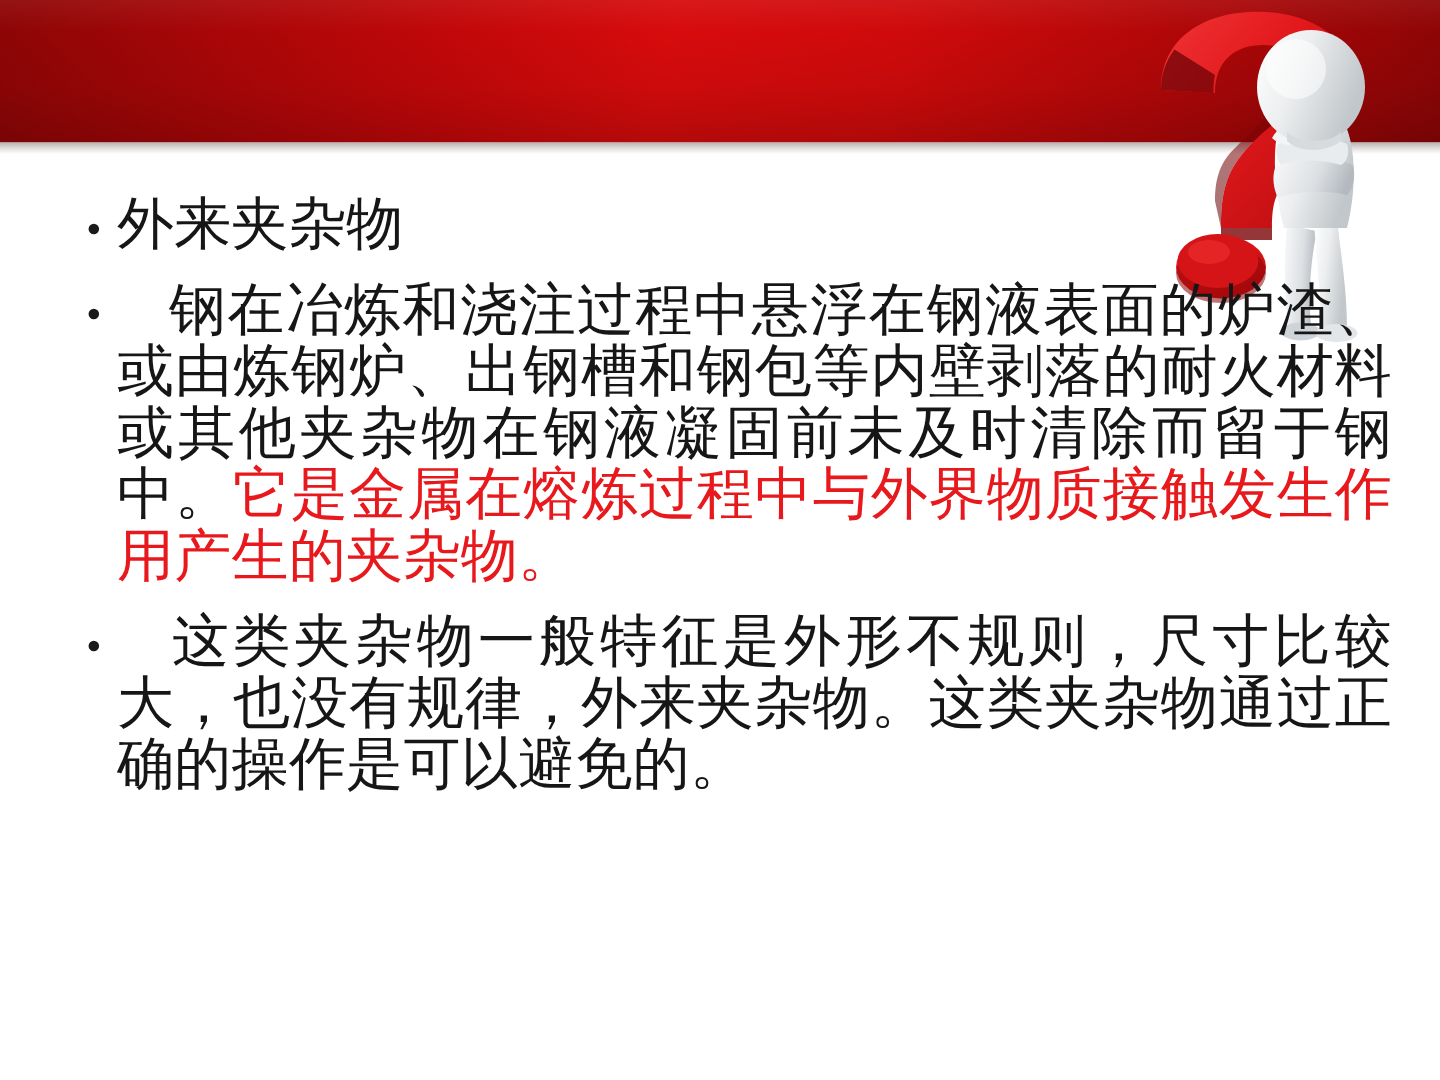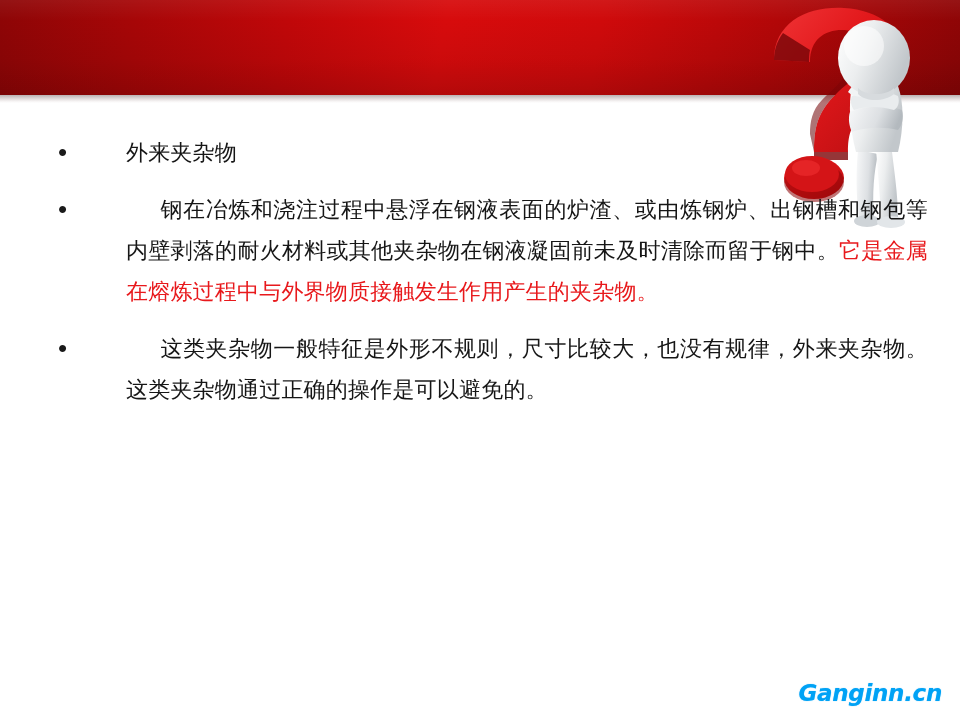--- a/index.html
+++ b/index.html
@@ -86,29 +86,28 @@
     width: 30px;
     color: #1a1a1a;
     font-size: 26px;
     line-height: 41px;
     text-align: left;
     padding-left: 10px;
     box-sizing: border-box;
   }
   .bullet-text {
     flex: 1 1 auto;
-    font-family: Liberation Serif, serif;
-    font-size: 22px;
+    font-family: Liberation Mono, monospace;
+    font-size: 38px;
     line-height: 41px;
     color: #161616;
     letter-spacing: 0.2px;
     text-align: justify;
     text-justify: inter-character;
     word-break: break-all;
-    margin-left: 48px;
   }
   .indent { display: inline-block; width: 34px; }
   .red-run { color: #e8191c; }
 
   .row-1 { margin-bottom: 16px; }
   .row-2 { margin-bottom: 16px; }
 
   
   .watermark {
     position: absolute;
@@ -215,15 +214,14 @@
       <span class="bullet-text"><span class="indent"></span><span>钢在冶炼和浇注过程中悬浮在钢液表面的炉渣、或由炼钢炉、出钢槽和钢包等内壁剥落的耐火材料或其他夹杂物在钢液凝固前未及时清除而留于钢中。</span><span class="red-run">它是金属在熔炼过程中与外界物质接触发生作用产生的夹杂物。</span></span>
     </div>
 
     <div class="bullet-row row-3">
       <span class="bullet-mark">•</span>
       <span class="bullet-text"><span class="indent"></span><span>这类夹杂物一般特征是外形不规则，尺寸比较大，也没有规律，外来夹杂物。这类夹杂物通过正确的操作是可以避免的。</span></span>
     </div>
 
   </div>
 
-  <div class="watermark">Ganginn.cn</div>
 
 </div>
 
 </body></html>

